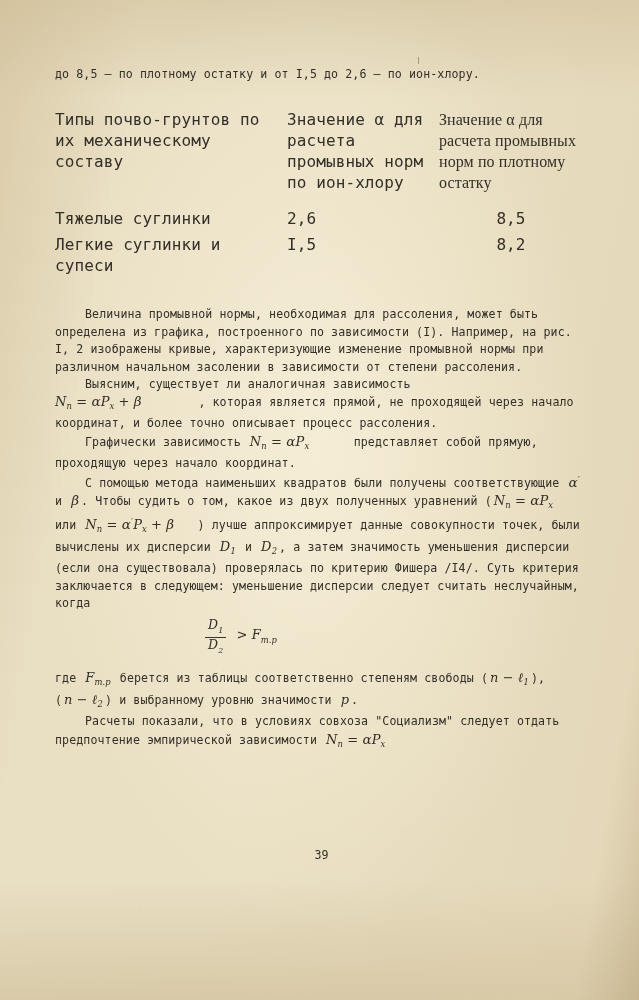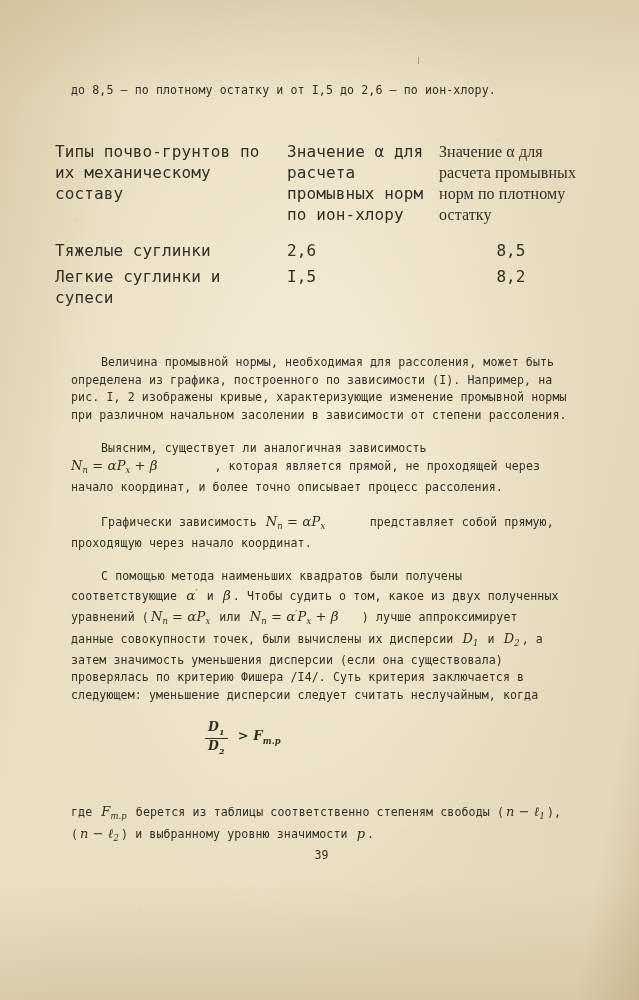--- a/index.html
+++ b/index.html
@@ -47,21 +47,21 @@
     position: absolute;
     left: 55px;
     top: 66px;
     width: 528px;
     font-size: 11.6px;
     line-height: 17.4px;
     letter-spacing: .1px;
     color: #322f28;
   }
   p {
-    margin: 16px;
+    margin: 0;
   }
   .ind {
     text-indent: 30px;
   }
   .gap-s { height: 9px; }
   .gap-l { height: 26px; }
 
   
   .tbl {
     width: 100%;
@@ -101,23 +101,22 @@
   }
   .beta {
     font-family: "DejaVu Serif", serif;
     font-style: italic;
     font-size: 13.5px;
   }
   .inline-f { padding: 0 2px; }
 
   
   .display {
-    margin: 6px 0 20px 0;
+    margin: 6px 0 4px 0;
     padding-left: 150px;
-    font-weight: bold;
   }
   .frac {
     display: inline-block;
     vertical-align: middle;
     text-align: center;
     font-family: "DejaVu Serif", serif;
     font-style: italic;
     font-size: 12.5px;
     line-height: 13px;
   }
@@ -231,17 +230,21 @@
 
     <div class="gap-s"></div>
 
     <p>
       <span>где</span>
       <span class="f inline-f">F<sub>т.р</sub></span>
       <span>берется из таблицы соответственно степеням свободы (</span><span class="f inline-f">n − ℓ<sub>1</sub></span><span>), (</span><span class="f inline-f">n − ℓ<sub>2</sub></span><span>) и выбранному уровню значимости</span>
       <span class="f inline-f">p</span>.
     </p>
 
+    <p class="ind">
+      <span>Расчеты показали, что в условиях совхоза "Социализм" следует отдать предпочтение эмпирической зависимости</span>
+      <span class="f inline-f">N<sub>п</sub> = <span class="alpha">α</span>P<sub>x</sub></span>
+    </p>
 
   </div>
 
   <div class="pagenum">39</div>
 </div>
 
 </body></html>

